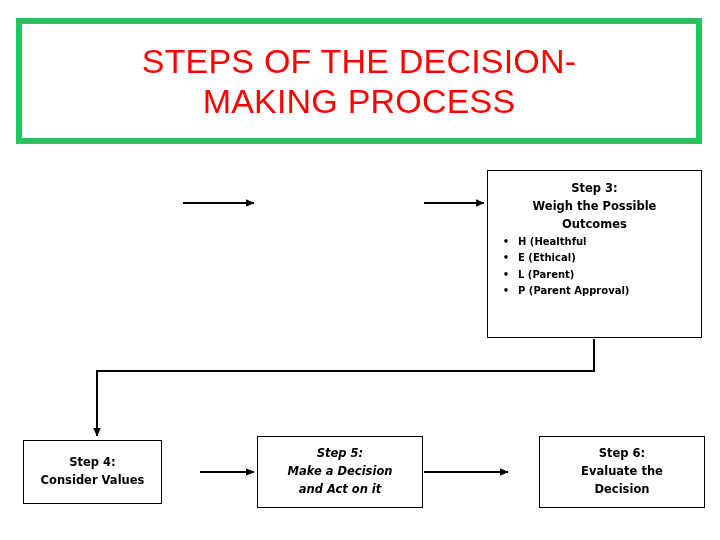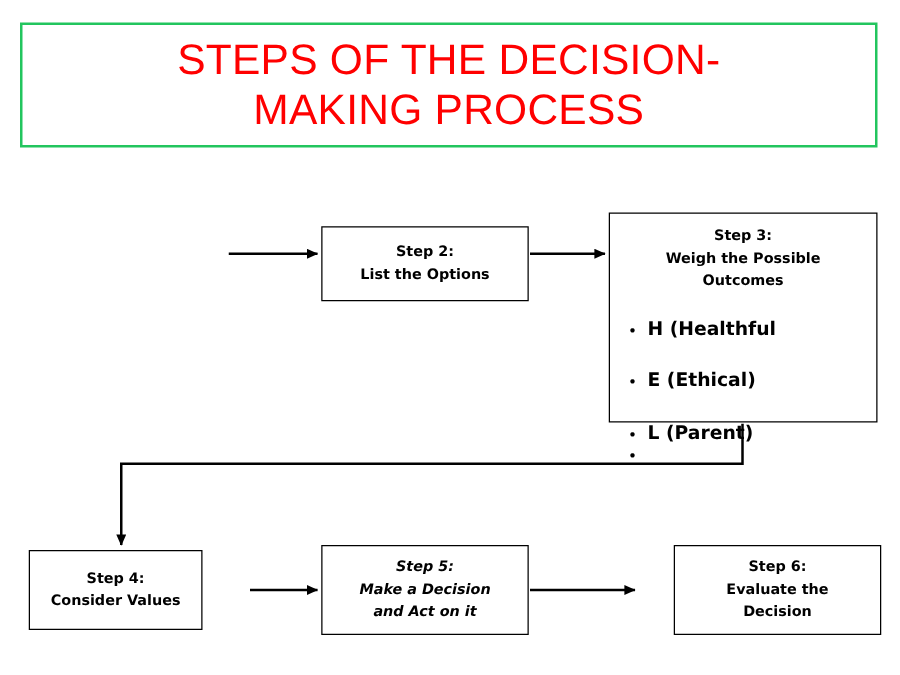--- a/index.html
+++ b/index.html
@@ -19,22 +19,22 @@
     width: 720px;
     height: 540px;
   }
 
   
   .title-box {
     position: absolute;
     left: 16px;
     top: 18px;
     width: 686px;
-    height: 100px;
-    border: 2px solid #22c55e;
+    height: 126px;
+    border: 6px solid #22c55e;
     box-sizing: border-box;
     display: flex;
     align-items: center;
     justify-content: center;
   }
   .title-text {
     color: #ff0000;
     font-family: "Liberation Sans", sans-serif;
     font-size: 34px;
     font-weight: normal;
@@ -107,22 +107,21 @@
     align-items: baseline;
     line-height: 1.62;
   }
   #step3 ul li .bullet {
     width: 24px;
     text-align: center;
     font-size: 10px;
     flex: 0 0 24px;
   }
   #step3 ul li .btext {
-    font-size: 15px;
-    margin-top: 17px;
+    font-size: 10px;
   }
 
   
   #step4 {
     left: 23px;
     top: 440px;
     width: 139px;
     height: 64px;
     display: flex;
     flex-direction: column;
@@ -184,44 +183,41 @@
     <line x1="424" y1="203" x2="484" y2="203" stroke="#000000" stroke-width="2" marker-end="url(#arrowhead)"></line>
 
     <polyline points="594,339 594,371 97,371 97,436" fill="none" stroke="#000000" stroke-width="2" marker-end="url(#arrowhead)"></polyline>
 
     <line x1="200" y1="472" x2="254" y2="472" stroke="#000000" stroke-width="2" marker-end="url(#arrowhead)"></line>
 
     <line x1="424" y1="472" x2="508" y2="472" stroke="#000000" stroke-width="2" marker-end="url(#arrowhead)"></line>
   </svg>
 
 
-  <div class="box" id="step2">
-    <div class="lines">Step 2:
-List the Options</div>
-  </div>
 
   <div class="box" id="step3">
     <div class="head">Step 3:
 Weigh the Possible
 Outcomes</div>
     <ul>
       <li>
         <span class="bullet">•</span>
         <span class="btext">H (Healthful</span>
       </li>
       <li>
         <span class="bullet">•</span>
         <span class="btext">E (Ethical)</span>
       </li>
       <li>
         <span class="bullet">•</span>
         <span class="btext">L (Parent)</span>
       </li>
       <li>
         <span class="bullet">•</span>
+        <span class="btext">P (Parent Approval)</span>
       </li>
     </ul>
   </div>
 
   <div class="box" id="step4">
     <div class="lines">Step 4:
 Consider Values</div>
   </div>
 
   <div class="box" id="step5">

